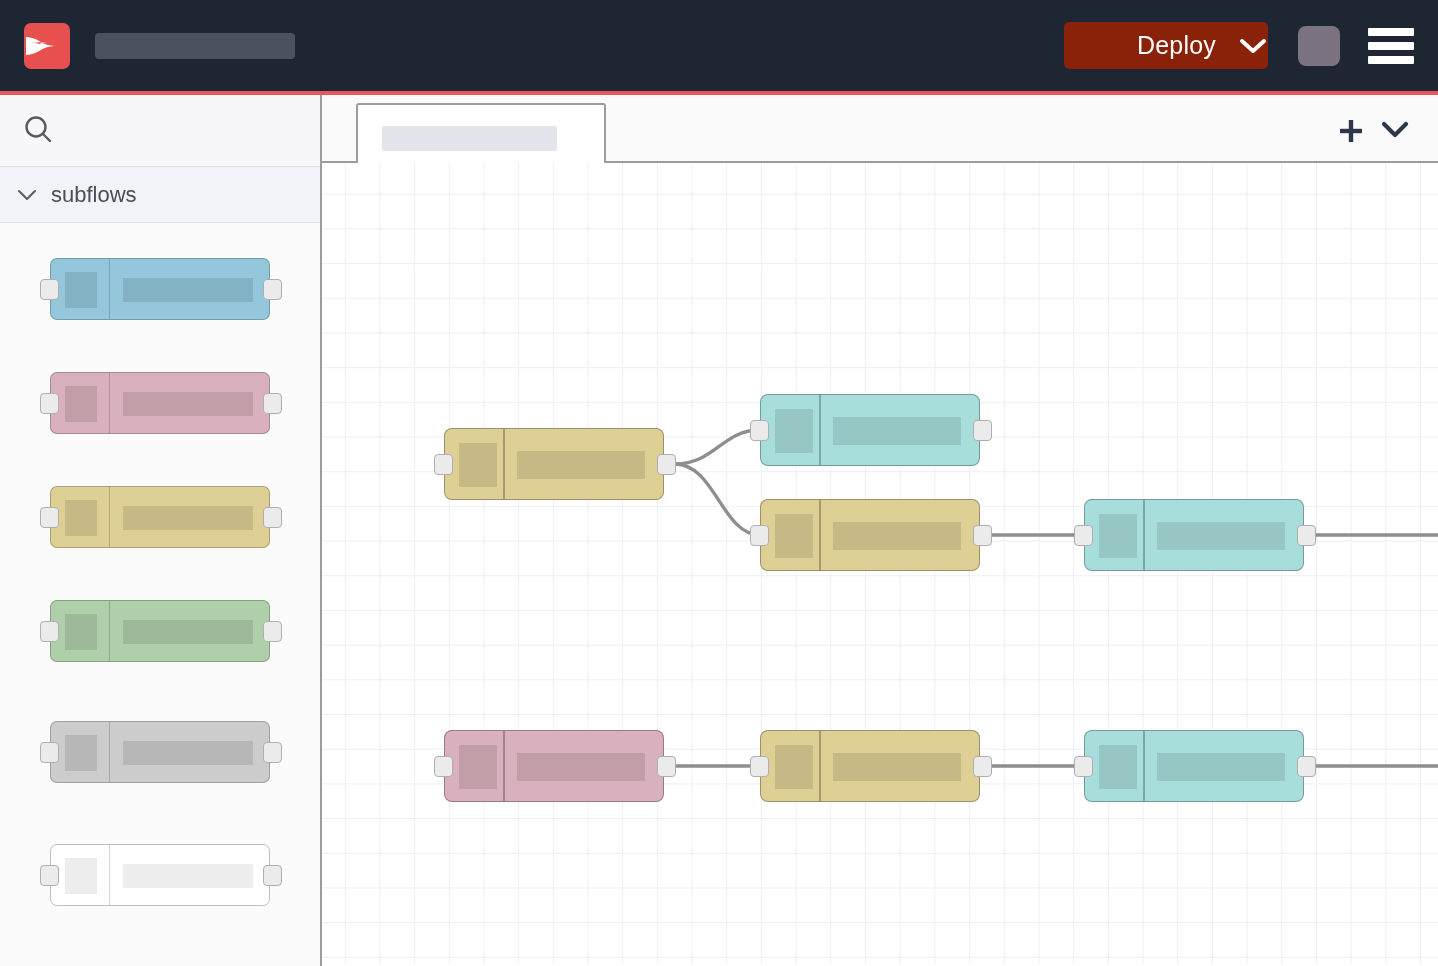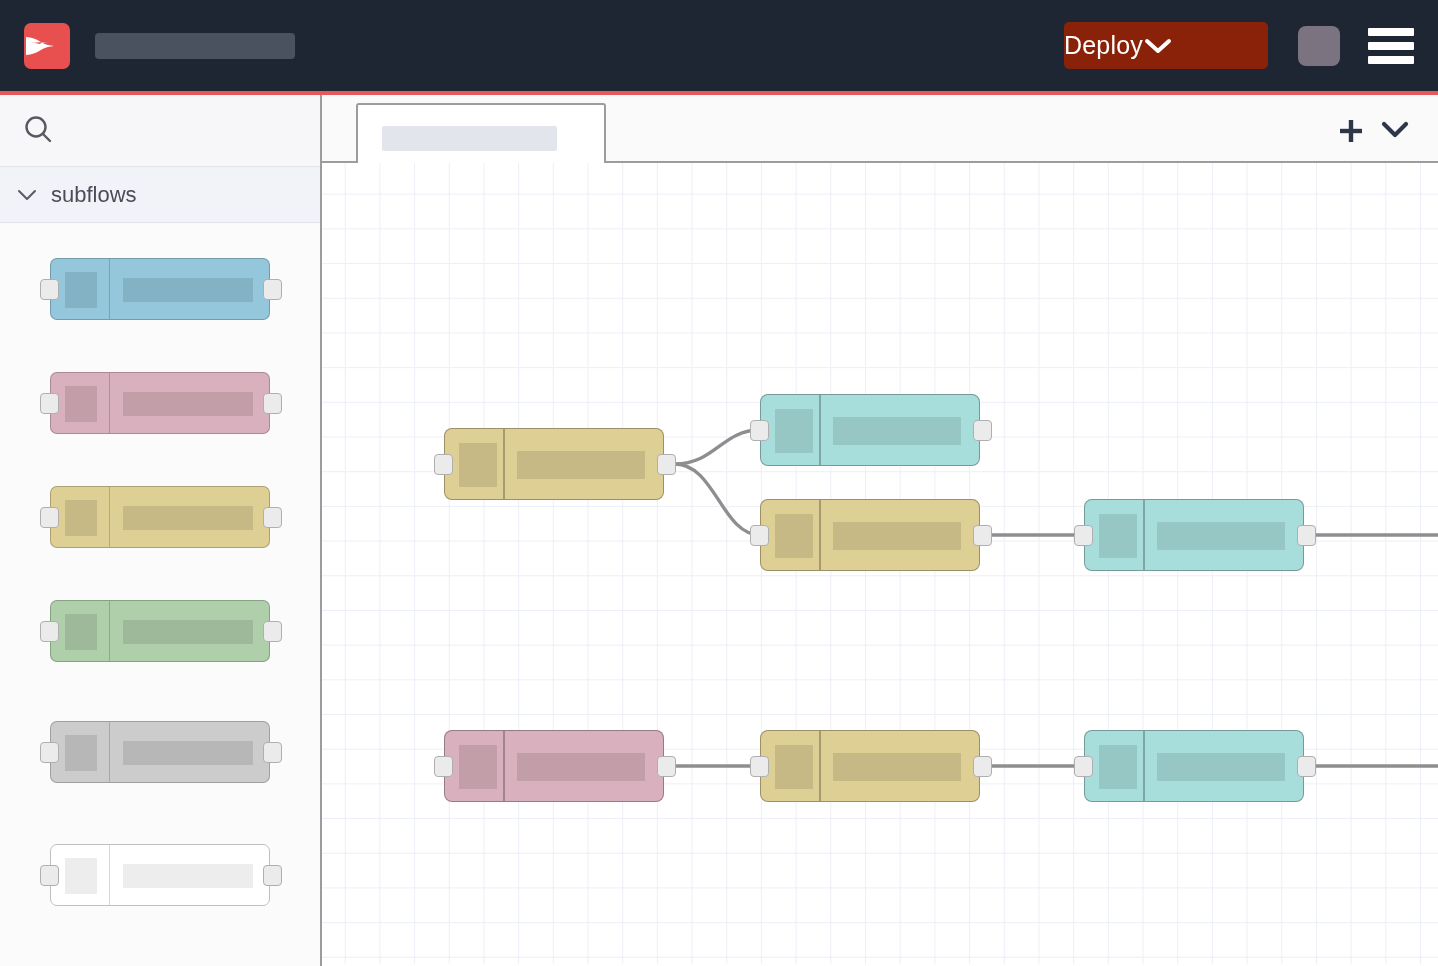--- a/index.html
+++ b/index.html
@@ -56,21 +56,22 @@
   .deploy-btn {
     position: absolute;
     left: 1064px; top: 22px;
     width: 204px; height: 47px;
     background: #8A2209;
     border: none;
     border-radius: 5px;
     color: #ffffff;
     display: flex;
     align-items: center;
-    justify-content: flex-start;
+    justify-content: flex-end;
+    gap: 22px;
     cursor: pointer;
     padding: 0;
   }
   .deploy-label {
     font-size: 25px;
     font-weight: 400;
     color: #ffffff;
     letter-spacing: 0.2px;
   }
   .deploy-chevron { display: block; }

